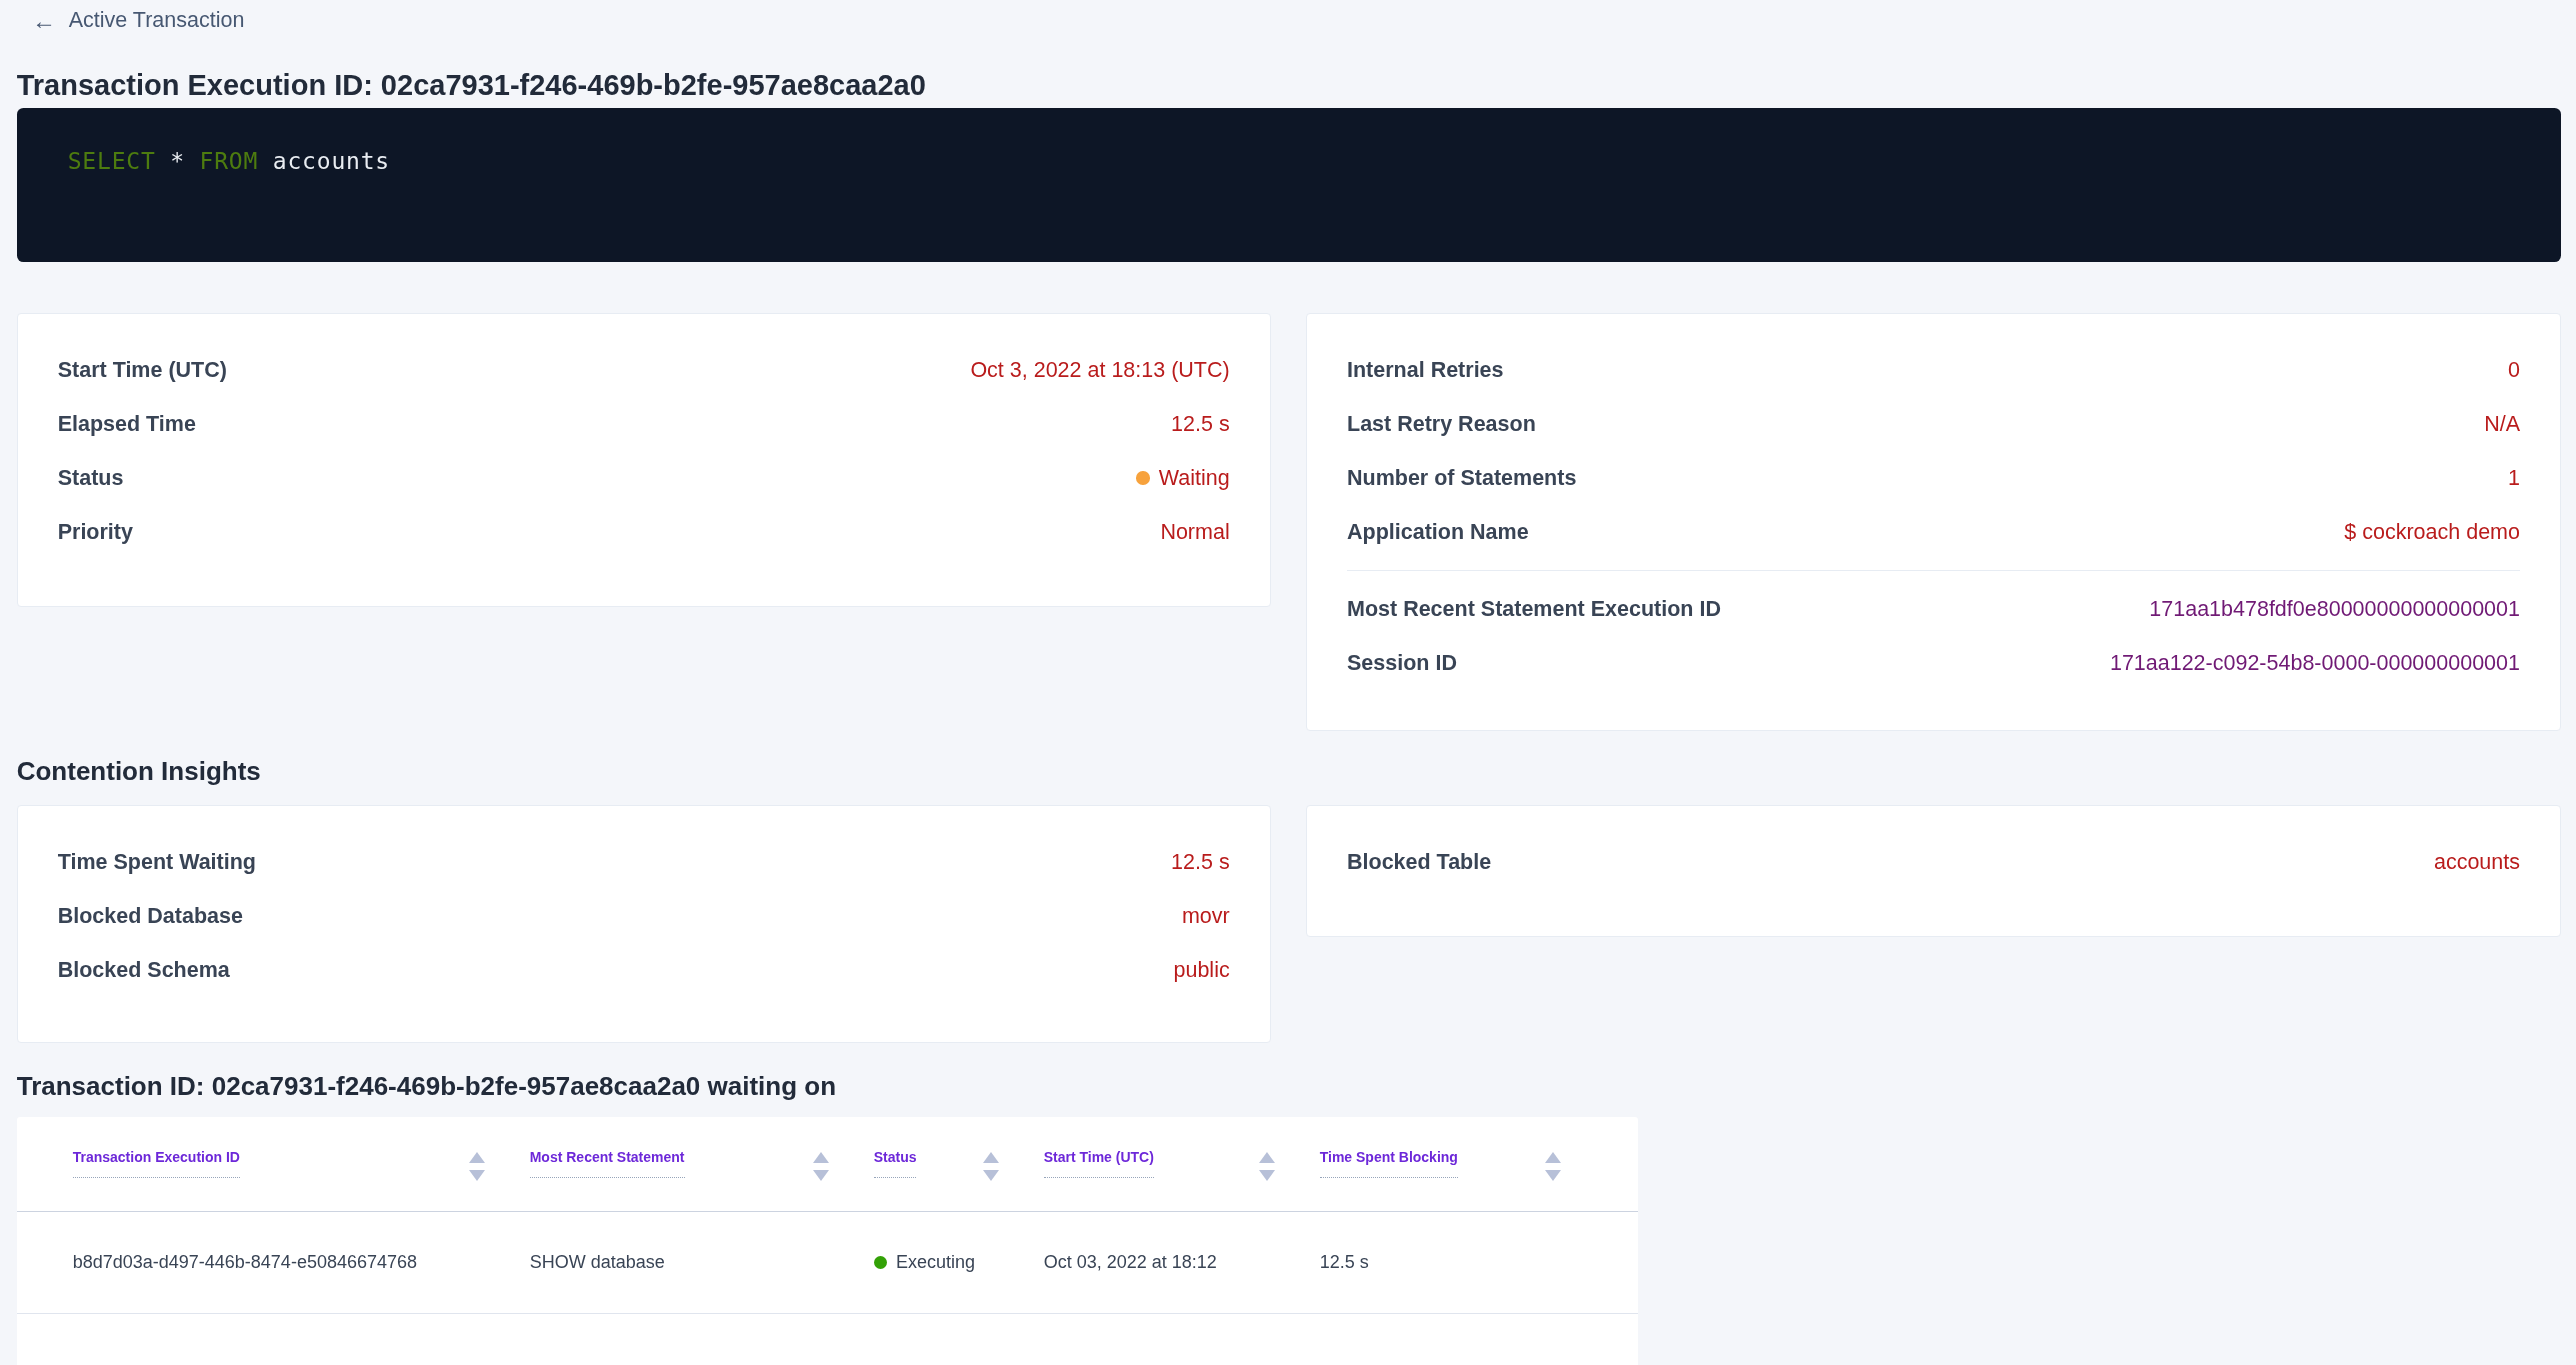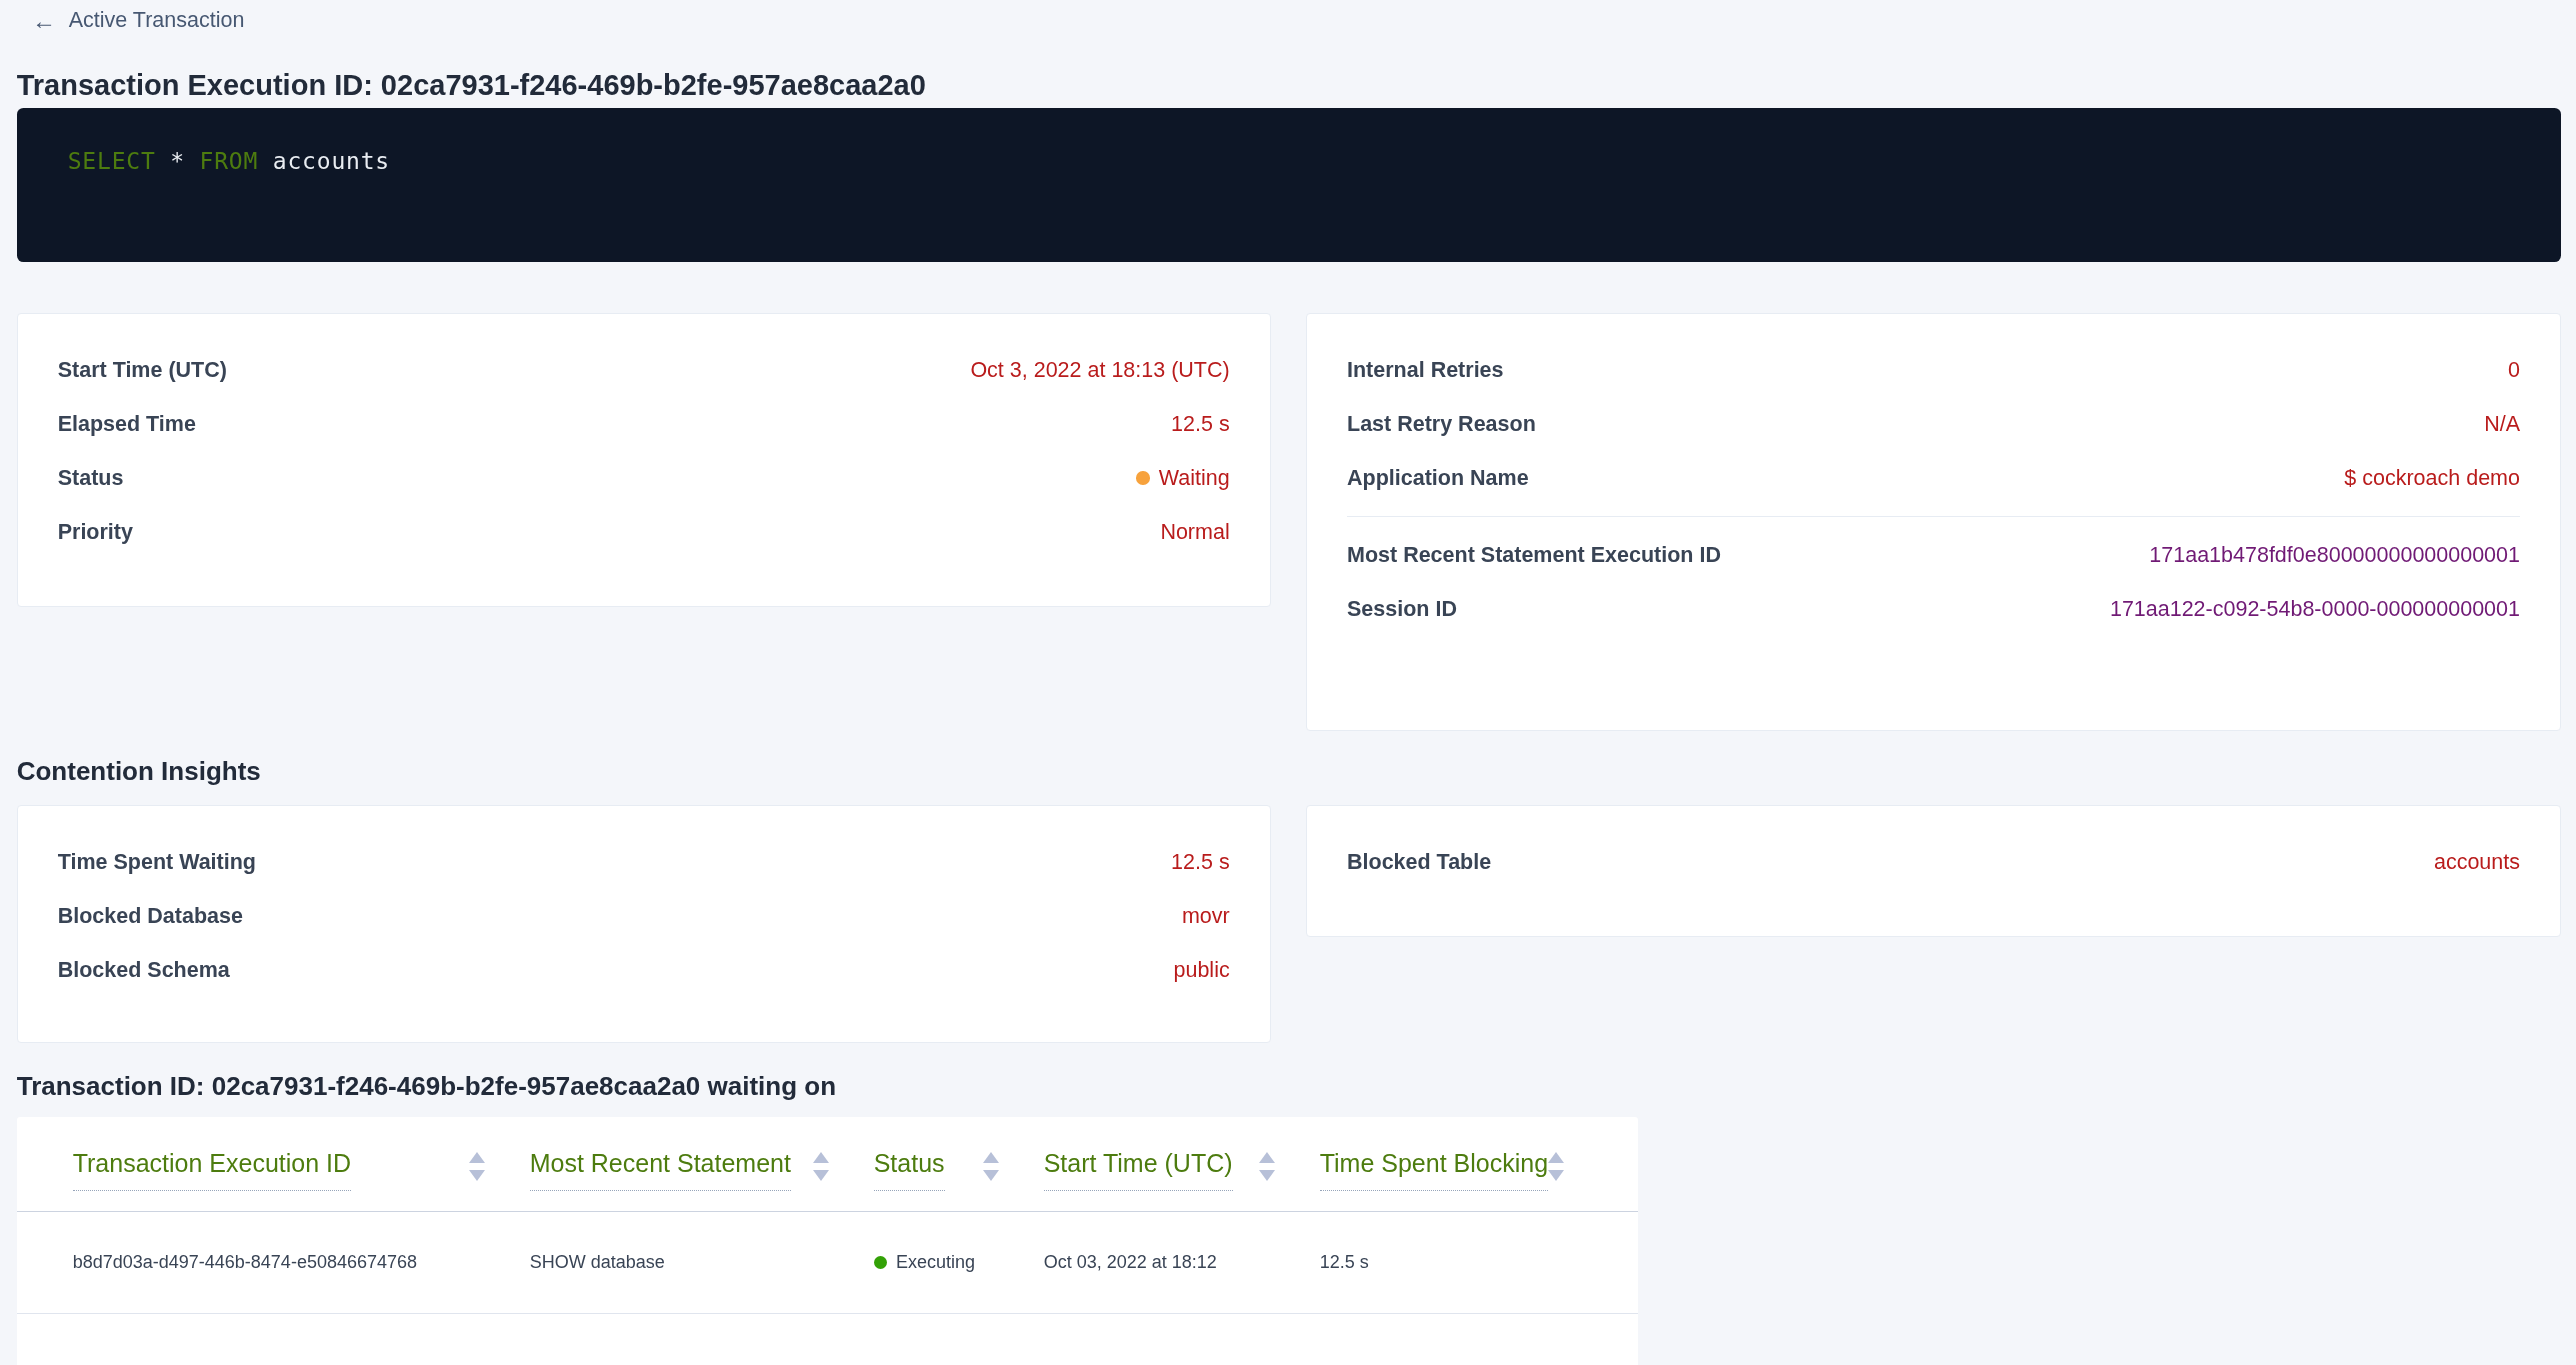--- a/index.html
+++ b/index.html
@@ -57,21 +57,21 @@
 
   
   .section-h{position:absolute;left:16.7px;font-size:26px;font-weight:700;color:#222b3a;}
   .h-contention{top:756px;}
   .h-waiting{top:1071px;}
 
   
   .tbl{position:absolute;left:16.7px;top:1117px;width:1621px;height:248px;background:#ffffff;border-radius:3.2px 3.2px 0 0;}
   .thead{display:flex;align-items:flex-start;box-sizing:border-box;height:95px;padding:32px 0 0 56px;border-bottom:0.8px solid #ccd3e0;}
   .th{display:flex;align-items:flex-start;box-sizing:border-box;padding-right:45px;cursor:pointer;}
-  .th-label{font-weight:400;color:#4d7c0f;font-size:25px;border-bottom:1.6px dotted #97a5ba;padding-bottom:12px;white-space:nowrap;}
+  .th-label{font-weight:700;color:#6d28d9;font-size:14px;border-bottom:1.6px dotted #97a5ba;padding-bottom:12px;white-space:nowrap;}
   .sort{display:flex;flex-direction:column;gap:6.4px;margin-left:auto;margin-top:3.2px;}
   .tri-up{width:0;height:0;border-left:8.8px solid transparent;border-right:8.8px solid transparent;border-bottom:11px solid #b7c0d8;}
   .tri-down{width:0;height:0;border-left:8.8px solid transparent;border-right:8.8px solid transparent;border-top:11px solid #b7c0d8;}
   .c1{width:457px;}
   .c2{width:344px;}
   .c3{width:170px;}
   .c4{width:276px;}
   .c5{width:286px;}
   .trow{display:flex;align-items:center;height:102px;box-sizing:border-box;padding-left:56px;border-bottom:0.8px solid #e0e5ee;}
   .td{color:#394455;font-size:18px;display:flex;align-items:center;box-sizing:border-box;padding-right:32px;white-space:nowrap;}
@@ -117,20 +117,24 @@
   <div class="card card-summary-right">
     <div class="row">
       <span class="lbl">Internal Retries</span>
       <span class="val">0</span>
     </div>
     <div class="row">
       <span class="lbl">Last Retry Reason</span>
       <span class="val">N/A</span>
     </div>
     <div class="row">
+      <span class="lbl">Number of Statements</span>
+      <span class="val">1</span>
+    </div>
+    <div class="row">
       <span class="lbl">Application Name</span>
       <span class="val">$ cockroach demo</span>
     </div>
     <hr class="divider">
     <div class="row">
       <span class="lbl">Most Recent Statement Execution ID</span>
       <a class="link">171aa1b478fdf0e80000000000000001</a>
     </div>
     <div class="row">
       <span class="lbl">Session ID</span>

